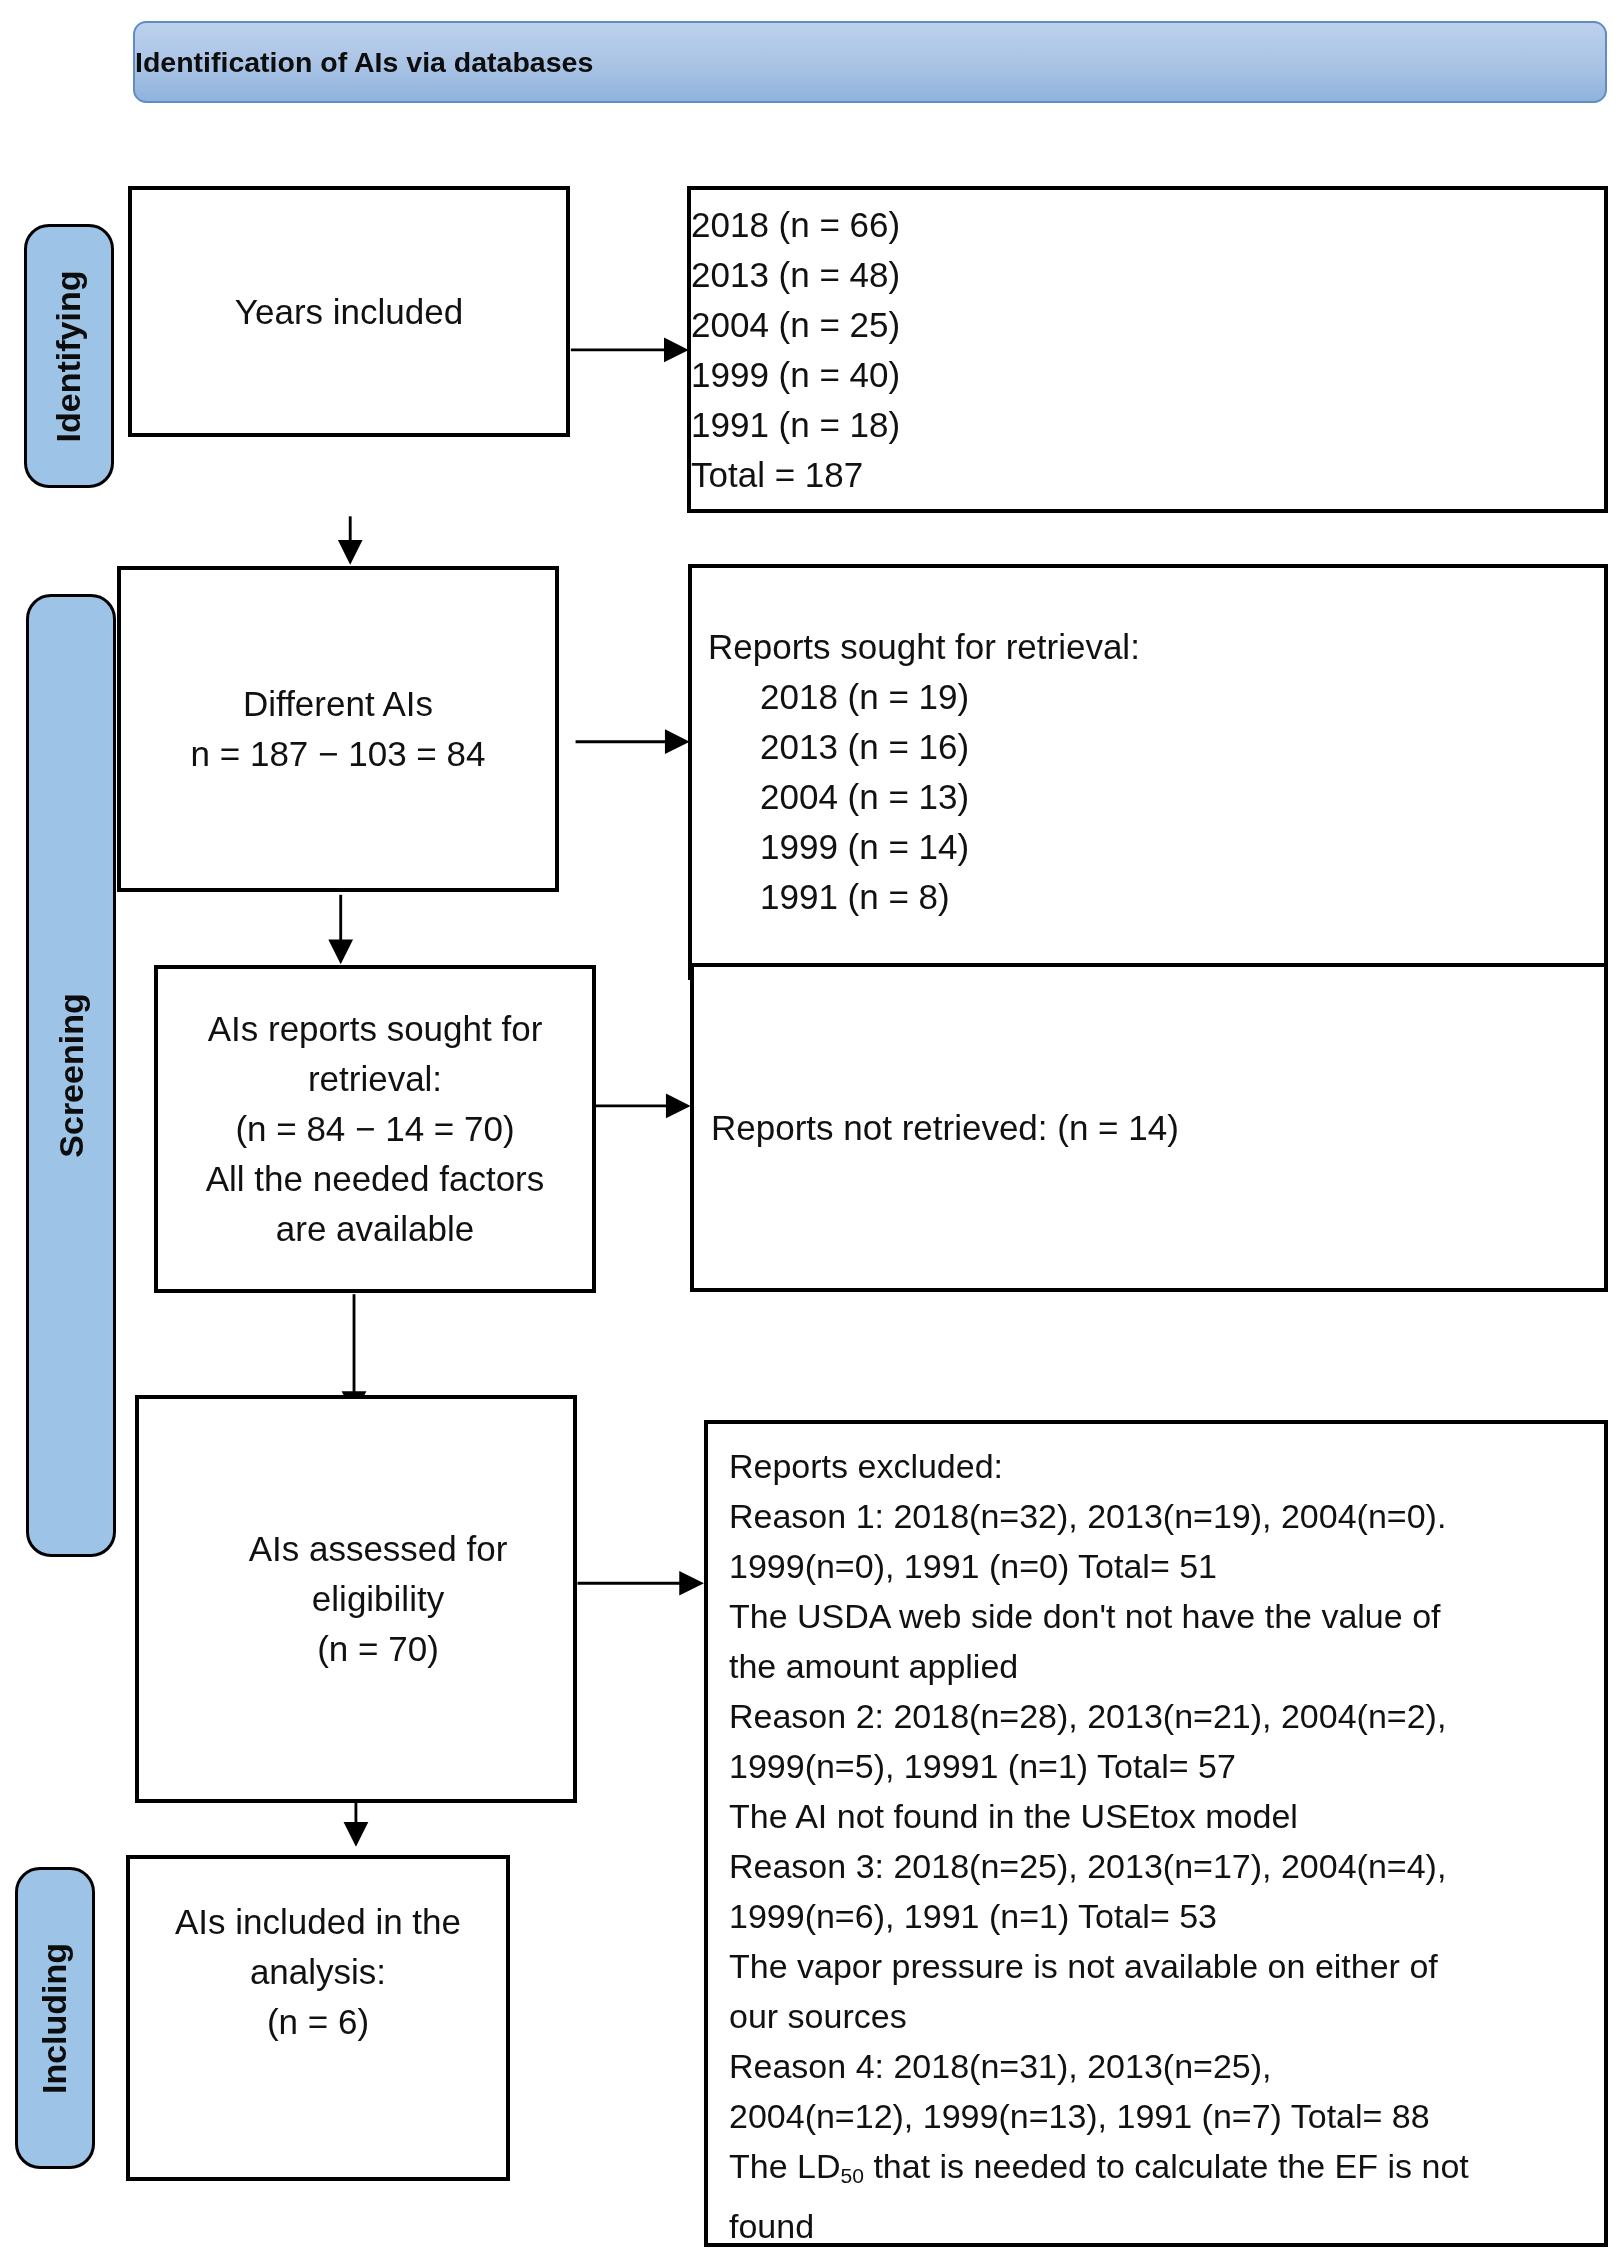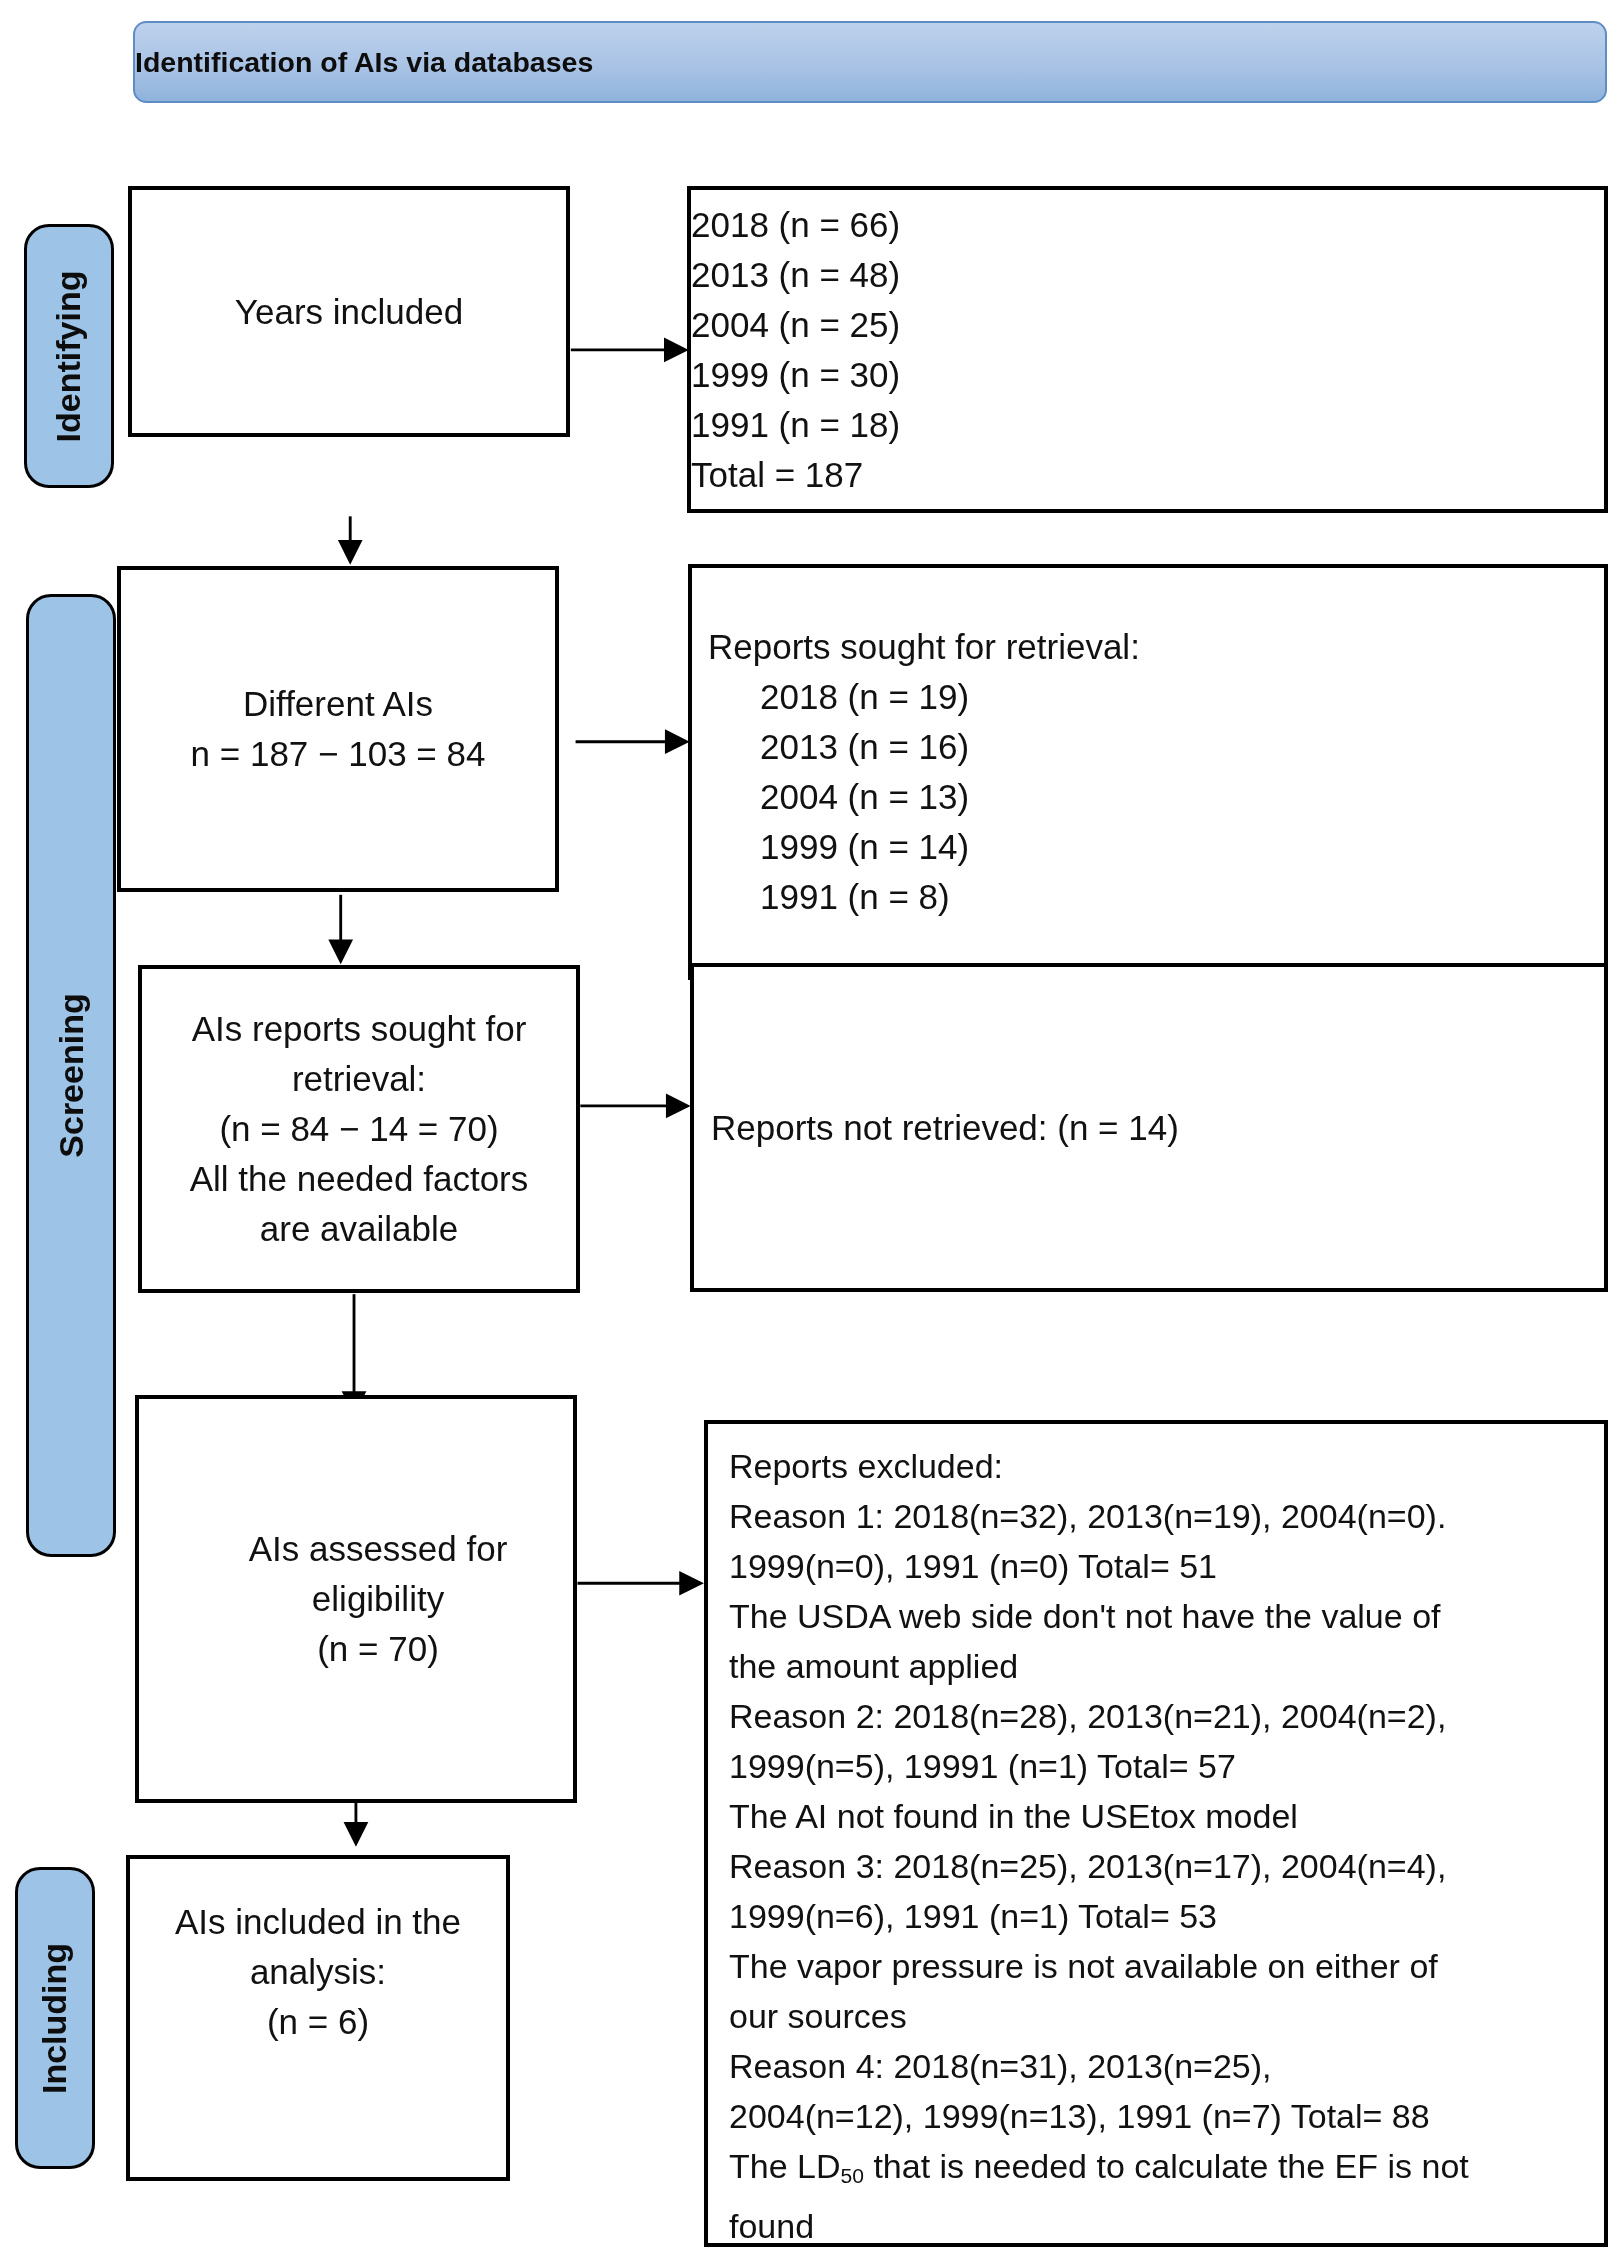--- a/index.html
+++ b/index.html
@@ -41,21 +41,21 @@
     font-size:35px;line-height:50px;
   }
   .center-txt{display:flex;flex-direction:column;align-items:center;justify-content:center;text-align:center;}
   .box-years{left:128px;top:186px;width:442px;height:251px;}
   .box-years-data{left:687px;top:186px;width:921px;height:327px;
     display:flex;flex-direction:column;justify-content:center;}
   .box-diff{left:117px;top:566px;width:442px;height:326px;}
   .box-sought{left:688px;top:564px;width:920px;height:416px;
     display:flex;flex-direction:column;justify-content:center;padding-left:16px;}
   .box-sought .indent{padding-left:52px;}
-  .box-ais-reports{left:138px;top:965px;width:442px;height:328px;}
+  .box-ais-reports{left:154px;top:965px;width:442px;height:328px;}
   .box-notretrieved{left:690px;top:963px;width:918px;height:329px;
     display:flex;align-items:center;padding-left:17px;}
   .box-assessed{left:135px;top:1395px;width:442px;height:408px;padding-left:44px;}
   .box-excluded{left:704px;top:1420px;width:904px;height:827px;
     padding:17px 13.3px 0 21px;font-size:34px;line-height:50px;}
   .box-included{left:126px;top:1855px;width:384px;height:326px;
     display:flex;flex-direction:column;align-items:center;text-align:center;padding-top:38px;}
   sub{font-size:0.62em;vertical-align:-0.25em;}
   
   #arrows{position:absolute;left:0;top:0;width:1619px;height:2266px;}
@@ -108,21 +108,21 @@
     <span class="vlabel">Including</span>
   </div>
 
   <div class="fbox box-years center-txt">
     <div>Years included</div>
   </div>
   <div class="fbox box-years-data">
     <div>2018 (n = 66)</div>
     <div>2013 (n = 48)</div>
     <div>2004 (n = 25)</div>
-    <div>1999 (n = 30)</div>
+    <div>1999 (n = 40)</div>
     <div>1991 (n = 18)</div>
     <div>Total = 187</div>
   </div>
 
   <div class="fbox box-diff center-txt">
     <div>Different AIs</div>
     <div>n = 187 − 103  = 84</div>
   </div>
   <div class="fbox box-sought">
     <div>Reports sought for retrieval:</div>

